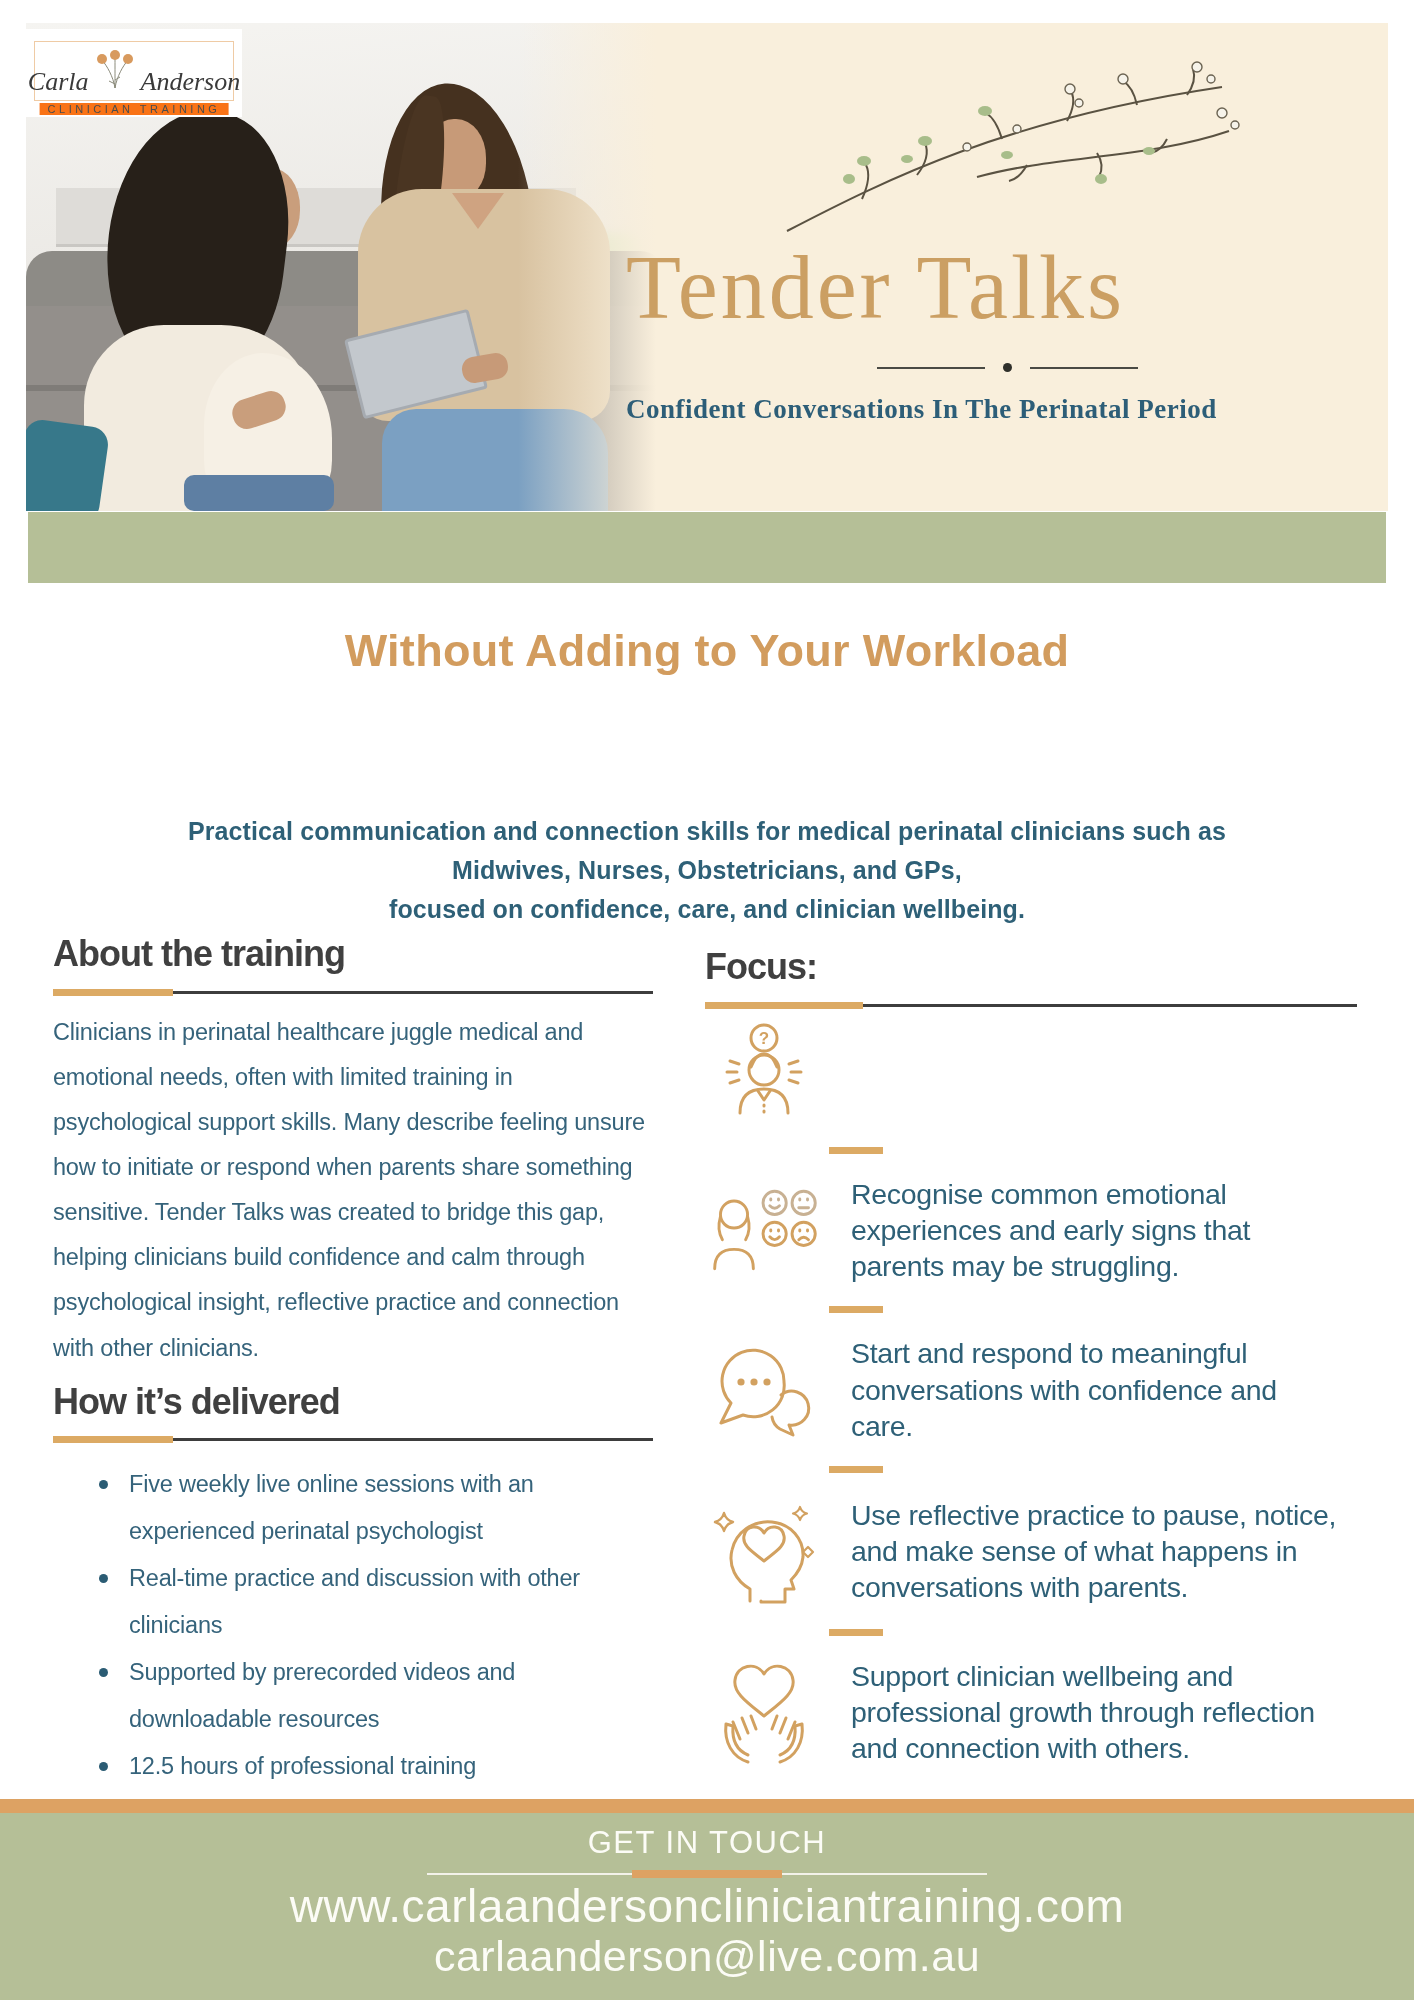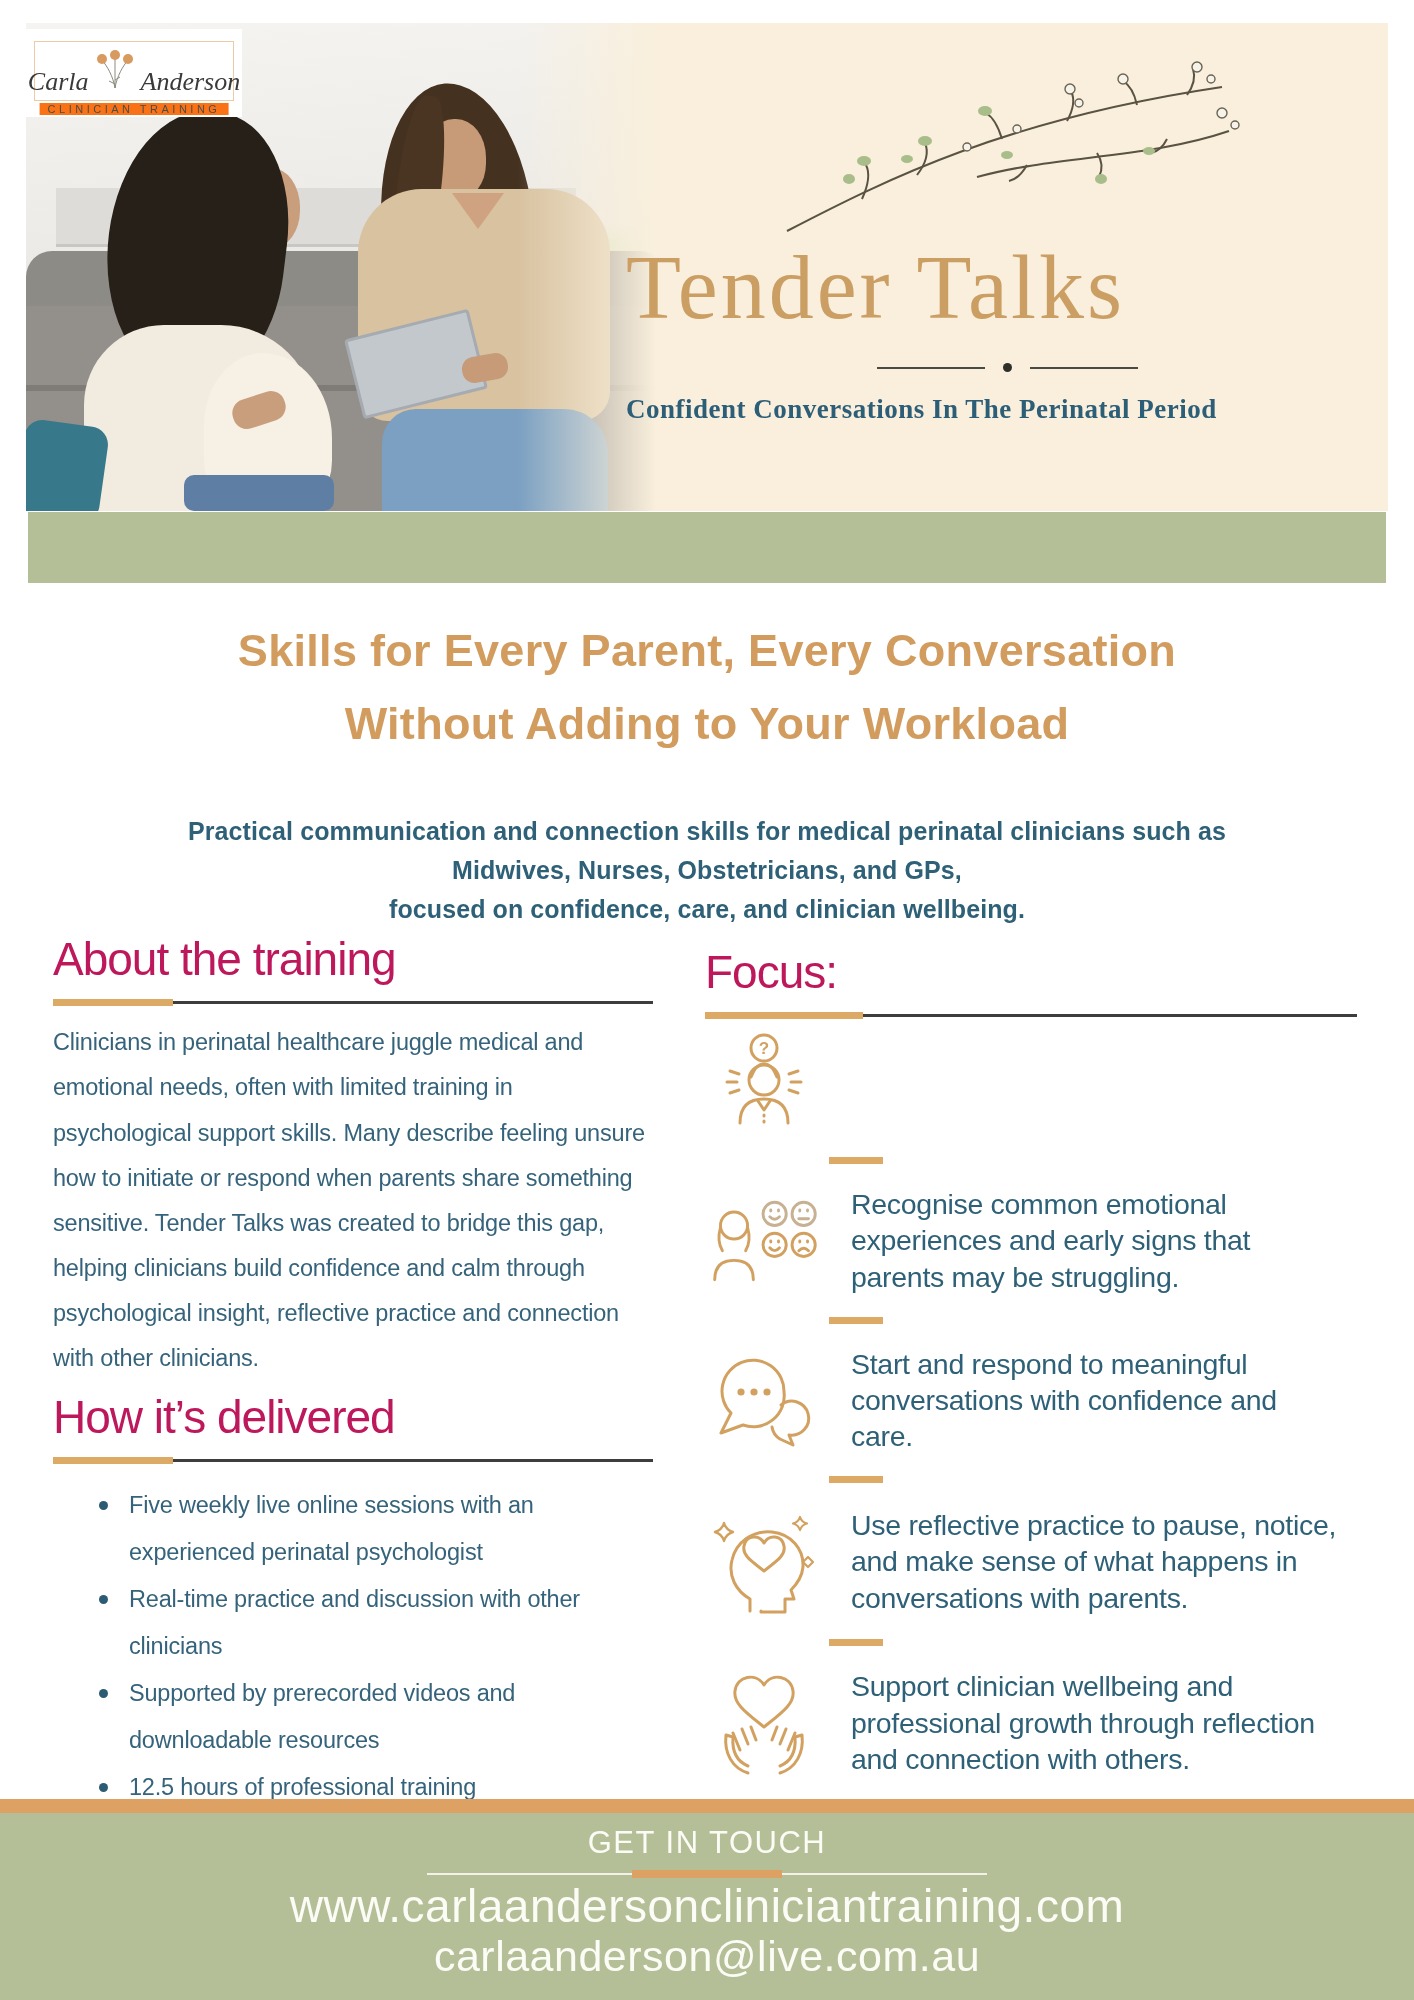--- a/index.html
+++ b/index.html
@@ -58,21 +58,21 @@
   
   .green-band{position:absolute;left:28px;top:512px;width:1358px;height:71px;background:#b5bf97;}
 
   
   .headline{position:absolute;left:0;top:615px;width:100%;text-align:center;
             color:#d29c5e;font-size:45px;font-weight:700;line-height:1.62;letter-spacing:0.3px;}
   .subtitle{position:absolute;left:0;top:812px;width:100%;text-align:center;
             color:#2e6077;font-size:25px;font-weight:700;line-height:1.56;letter-spacing:0.1px;}
 
   
-  .section-heading{font-size:46px;font-weight:400;color:#be185d;letter-spacing:-1px;
+  .section-heading{font-size:36px;font-weight:700;color:#404040;letter-spacing:-1px;
                    font-stretch:condensed;line-height:1.05;}
   .rule{position:relative;height:3px;background:#3d3d3d;margin-top:18px;}
   .rule::before{content:"";position:absolute;left:0;top:-2px;width:120px;height:7px;background:#dcaa64;}
   .rule.focus-rule::before{width:158px;}
 
   
   .col-left{position:absolute;left:53px;top:935px;width:600px;}
   .about-body{margin-top:16px;font-size:23.5px;color:#35637b;line-height:1.92;letter-spacing:-0.2px;font-stretch:condensed;}
   .delivery-heading{margin-top:12px;}
   .delivery-list{list-style:none;margin:20px 0 0;padding:0;}
@@ -201,21 +201,20 @@
         <span class="dot"></span>
         <span class="line"></span>
       </div>
       <div class="brand-tagline">Confident Conversations In The Perinatal Period</div>
     </div>
   </div>
 
   <div class="green-band"></div>
 
   <div class="headline">
-    <div>Skills for Every Parent, Every Conversation</div>
     <div>Without Adding to Your Workload</div>
   </div>
   <div class="subtitle">
     <div>Practical communication and connection skills for medical perinatal clinicians such as</div>
     <div>Midwives, Nurses, Obstetricians, and GPs,</div>
     <div>focused on confidence, care, and clinician wellbeing.</div>
   </div>
 
   <div class="col-left">
     <div class="section-heading">About the training</div>

